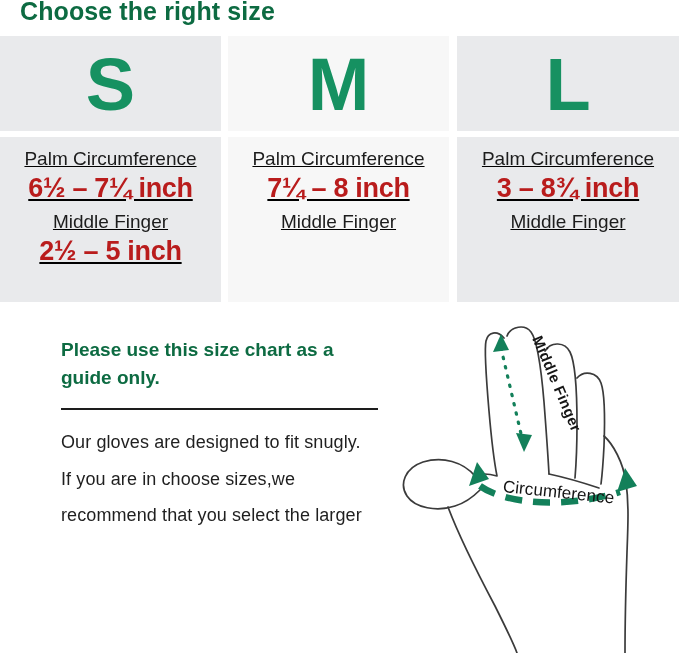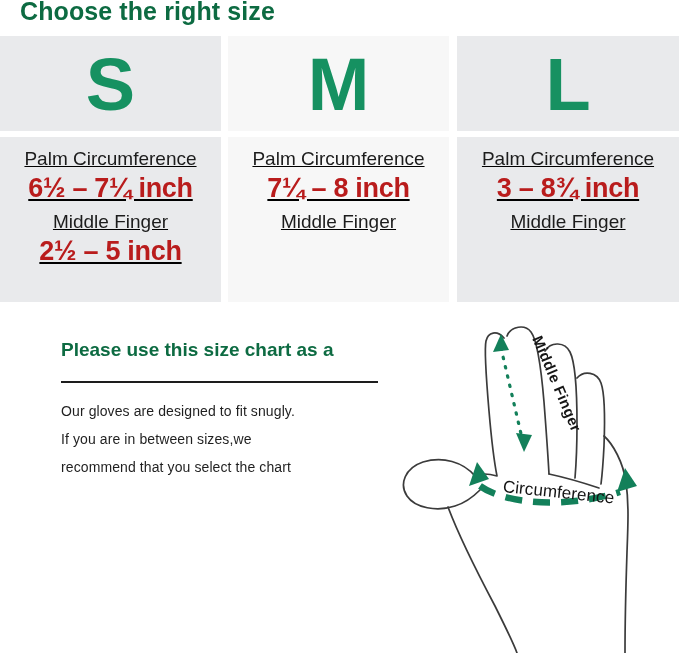--- a/index.html
+++ b/index.html
@@ -123,21 +123,21 @@
   }
   .note-rule {
     margin-top: 17px;
     width: 317px;
     height: 2px;
     background: #1d1d1d;
   }
   .note-body {
     margin-top: 14px;
     font-family: "Liberation Sans", sans-serif;
-    font-size: 14px;
+    font-size: 18px;
     color: #1f1f1f;
     line-height: 2.03;
     letter-spacing: 0.1px;
   }
   .note-body div { white-space: nowrap; }
 
   
   .hand-wrap {
     position: absolute;
     left: 385px;
@@ -216,25 +216,26 @@
         <div class="meas-value">3 – 8¾ inch</div>
         <div class="meas-gap"></div>
         <div class="meas-label">Middle Finger</div>
       </div>
     </div>
 
   </div>
 
   <div class="note">
     <div class="note-head">Please use this size chart as a</div>
+    <div class="note-head">guide only.</div>
     <div class="note-rule"></div>
     <div class="note-body">
       <div>Our gloves are designed to fit snugly.</div>
-      <div>If you are in between sizes,we</div>
-      <div>recommend that you select the chart</div>
+      <div>If you are in choose sizes,we</div>
+      <div>recommend that you select the larger</div>
     </div>
   </div>
 
   <div class="hand-wrap">
     <svg width="294" height="337" viewBox="0 0 294 337">
       <g fill="none" stroke="#3b3b3b" stroke-width="1.7" stroke-linecap="round" stroke-linejoin="round">
 
         <path d="M119 22 C112 14 103 16 101 25 C99 34 101 60 104 95 C107 130 110 150 112 160
                  C105 158 96 157 90 160"></path>
 

